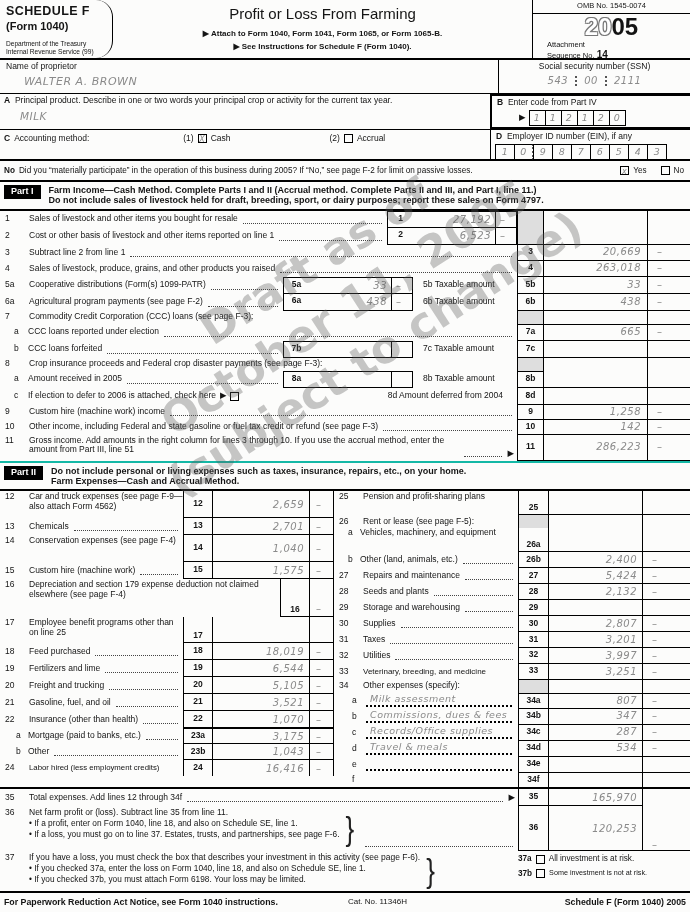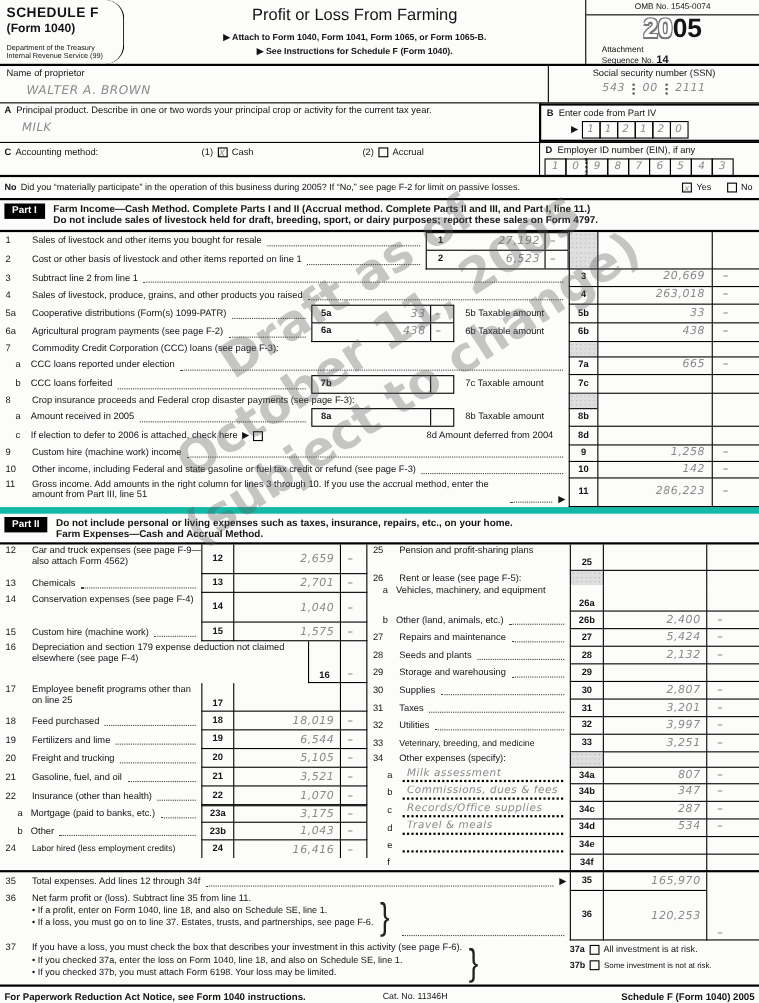--- a/index.html
+++ b/index.html
@@ -76,21 +76,21 @@
   .n2r{width:30px;justify-content:center;font-weight:bold;}
   .a2r{width:94px;justify-content:flex-end;padding-right:5px;font-size:10px;}
   .x2r{width:48px;justify-content:flex-start;padding-left:9px;font-size:10px;}
   .entry{flex:1;border-bottom:2px dotted #000;margin:0 6px 2px 2px;align-self:flex-end;
          font-size:9.5px;padding-left:4px;white-space:nowrap;overflow:hidden;}
   .wrap{white-space:normal;}
   
   .btm{display:flex;}
   .bullets{font-size:8.3px;line-height:1.35;}
   .brace{font-size:26px;font-weight:200;transform:scaleY(1.3);color:#222;flex:none;align-self:center;margin:0 6px;}
-  .riskline{display:flex;align-items:flex-end;gap:4px;white-space:nowrap;font-size:8.2px;}
+  .riskline{display:flex;align-items:center;gap:4px;white-space:nowrap;font-size:8.2px;}
   .footer{display:flex;border-top:2px solid #000;padding:4px 4px 0 4px;align-items:flex-start;}
   
   .wm{position:absolute;left:95px;top:225px;width:500px;z-index:4;pointer-events:none;
       transform:rotate(-33deg);transform-origin:center;text-align:center;
       font-family:"DejaVu Sans",sans-serif;font-weight:bold;color:rgba(90,90,90,.34);}
   .wm div{font-size:44px;line-height:1.25;white-space:nowrap;}
 </style>
 </head>
 <body>
 
@@ -403,21 +403,21 @@
           <span class="ltx wrap" style="max-width:430px">Gross income. Add amounts in the right column for lines 3 through 10. If you use the accrual method, enter the amount from Part III, line 51</span>
           <span class="lead"></span>
           <span class="arr" style="align-self:flex-end;margin-bottom:2px">▶</span>
         </div>
       <div class="rc rn bb">11</div>
         <div class="rc ra bb hand">286,223</div>
         <div class="rc rx bb hand">–</div>
     </div>
   </div>
 
-  <div class="pbar" style="border-top:6px solid #14b8a6">
+  <div class="pbar" style="border-top:2px solid #14b8a6">
     <div class="ptag">Part II</div>
     <div class="ptxt">
       <div class="b">Do not include personal or living expenses such as taxes, insurance, repairs, etc., on your home.</div>
       <div class="b">Farm Expenses—Cash and Accrual Method.</div>
     </div>
   </div>
 
   <div class="flex" style="height:298px;border-bottom:2px solid #000">
 
     <div class="half" style="width:334px">

